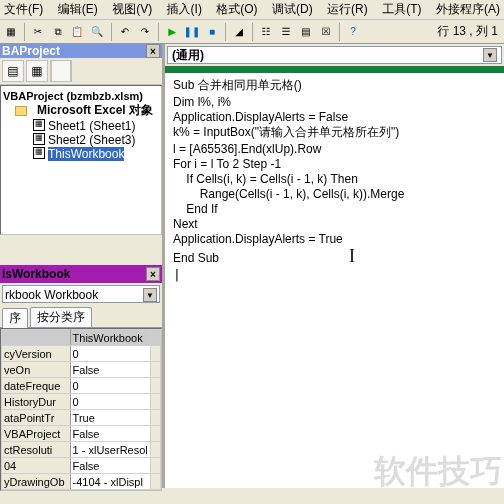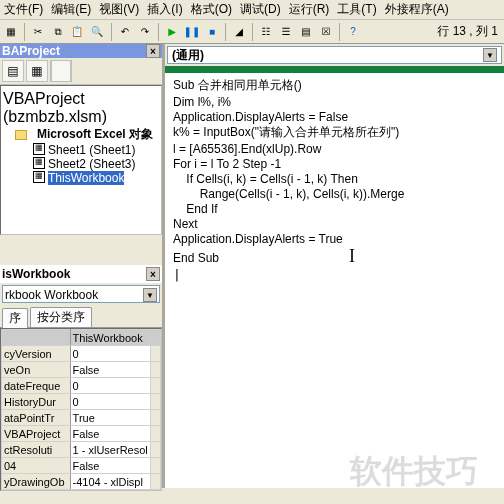--- a/index.html
+++ b/index.html
@@ -1,29 +1,29 @@
 <!DOCTYPE html>
 <html><head>
 <meta charset="utf-8">
 <style>
 * { box-sizing: border-box; margin: 0; padding: 0; font-family: "SimSun", "Tahoma", sans-serif; font-size: 12px; }
 body { width: 504px; height: 504px; background: #ece9d8; overflow: hidden; position: relative; }
-.menubar { display: flex; background: #ece9d8; height: 20px; border-bottom: 1px solid #c0c0c0; align-items: center; }
+.menubar { display: flex; background: #ece9d8; height: 20px; border-bottom: 1px solid #c0c0c0; align-items: center; justify-content: space-between; }
 .menubar span { padding: 2px 4px; }
 .toolbar { display: flex; background: #ece9d8; height: 24px; border-bottom: 1px solid #999; align-items: center; gap: 2px; padding-left: 2px; overflow: hidden; white-space: nowrap; }
 .toolbar .tico { display: inline-flex; width: 18px; height: 18px; align-items: center; justify-content: center; font-size: 10px; }
 .main { display: flex; height: 444px; }
 .left { width: 165px; display: flex; flex-direction: column; border-right: 3px solid #aca899; background: #ece9d8; }
 .panetitle { display: flex; justify-content: space-between; align-items: center; background: #7a96df; color: #fff; height: 18px; padding: 0 2px; font-weight: bold; }
-.panetitle.inactive { background: #ffffff; color: #000; }
+.panetitle.inactive { background: #a21caf; color: #000; }
 .closebox { background: #d4d0c8; color: #000; border: 1px solid #888; width: 14px; height: 14px; display: flex; align-items: center; justify-content: center; font-size: 10px; font-family: Arial; }
 .minitb { display: flex; border-bottom: 1px solid #c0c0c0; padding: 2px; gap: 2px; }
 .minitb span { width: 22px; height: 22px; border: 1px solid #c0c0c0; display: flex; align-items: center; justify-content: center; background: #f7f7f2; }
 .tree { background: #fff; border: 1px inset #c0c0c0; flex: 0 0 150px; padding: 4px 2px; overflow: hidden; }
-.tree .hdr { font-family: "Microsoft YaHei", sans-serif; font-weight: normal; font-size: 16px; }
+.tree .hdr { font-family: "Microsoft YaHei", sans-serif; font-weight: bold; font-size: 11px; }
 .tree .subhdr { padding-left: 12px; font-family: "Microsoft YaHei", sans-serif; font-weight: bold; display: flex; align-items: center; gap: 10px; }
 .tree .leaf { padding-left: 30px; display: flex; align-items: flex-start; gap: 3px; font-family: "Microsoft YaHei", sans-serif; }
 .tree .selected { background: #316ac5; color: #fff; }
 .fldr { width: 12px; height: 10px; background: #f9d978; border: 1px solid #c9a431; display: inline-block; }
 .xicon { width: 12px; height: 12px; background: #fff; border: 1px solid #000; display: inline-block; position: relative; }
 .xicon::after { content: "▦"; font-size: 8px; position: absolute; left: 1px; top: -1px; color: #000; }
 .props { display: flex; flex-direction: column; margin-top: 30px; }
 .props .combo { background: #fff; border: 1px solid #7f9db9; margin: 2px; height: 18px; display: flex; align-items: flex-end; padding: 0 2px; justify-content: space-between; }
 .props .combo .arrw { width: 14px; height: 14px; background: #d4d0c8; border: 1px solid #888; display: flex; align-items: center; justify-content: center; font-size: 8px; }
 .tabs { display: flex; background: #ece9d8; border-bottom: 1px solid #999; padding-top: 2px; }
@@ -34,21 +34,21 @@
 .grid td { border: 1px solid #d0d0d0; padding: 0 2px; height: 16px; font-size: 11px; white-space: nowrap; overflow: hidden; }
 .grid td:first-child { width: 72px; background: #ece9d8; border-right: 1px solid #999; }
 .grid .hdrrow td { background: #ccc; }
 .grid .scroll { width: 16px; background: #ece9d8; }
 .right { flex: 1; display: flex; flex-direction: column; background: #fff; }
 .module-hdr { background: #ece9d8; border-bottom: 7px solid #15803d; padding: 2px; display: flex; }
 .module-hdr .combo { background: #fff; border: 1px solid #7f9db9; flex: 1; height: 18px; display: flex; align-items: center; padding: 0 4px; justify-content: space-between; }
 .module-hdr .combo .arrw { width: 14px; height: 14px; background: #d4d0c8; border: 1px solid #888; display: flex; align-items: center; justify-content: center; font-size: 8px; }
 .code { flex: 1; background: #fff; padding: 4px 8px; font-family: "SimSun", monospace; font-size: 13px; white-space: pre; overflow: hidden; position: relative; }
 .code .caret { display: inline-block; font-family: serif; font-size: 18px; margin-left: 130px; }
-.watermark { position: absolute; right: 26px; bottom: 10px; font-size: 32px; color: #bbb; font-family: "SimHei", sans-serif; opacity: 0.5; font-weight: bold; }
+.watermark { position: absolute; right: 2px; bottom: 10px; font-size: 32px; color: #bbb; font-family: "SimHei", sans-serif; opacity: 0.5; font-weight: bold; }
 .sep { width: 1px; height: 18px; background: #aca899; margin: 0 2px; display: inline-block; }
 </style>
 </head>
 <body>
 
 <div class="menubar">
   <span>文件(F)</span>
   <span>编辑(E)</span>
   <span>视图(V)</span>
   <span>插入(I)</span>

